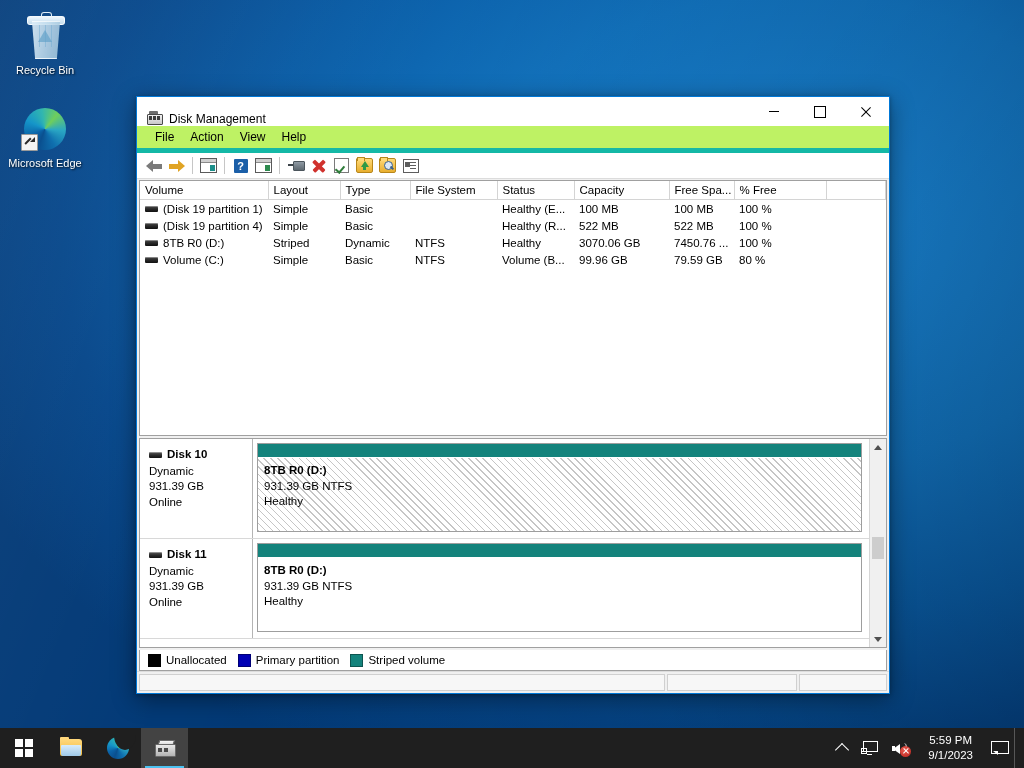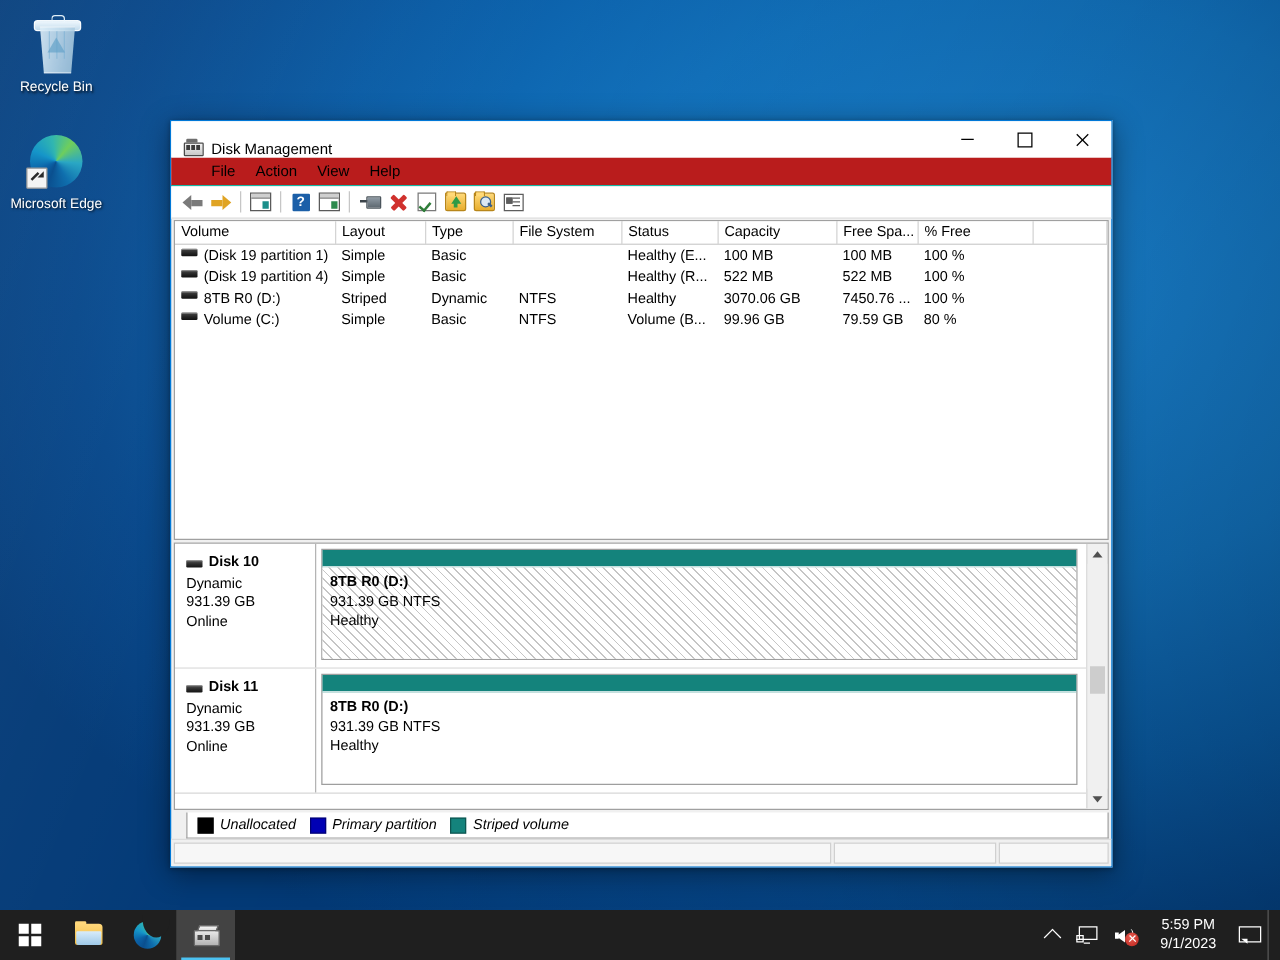--- a/index.html
+++ b/index.html
@@ -198,26 +198,26 @@
     position: absolute;
     width: 13px; height: 1px; background: #000;
     left: 50%; top: 50%;
   }
   .wbtn .x-l1 { transform: translate(-50%,-50%) rotate(45deg); }
   .wbtn .x-l2 { transform: translate(-50%,-50%) rotate(-45deg); }
 
   
   .menubar {
     height: 22px;
-    background: #b91c1c;
+    background: #bef264;
     display: flex;
     align-items: center;
-    padding-left: 24px;
-    flex: 0 0 auto;
-    border-bottom: 1px solid #14b8a6;
+    padding-left: 10px;
+    flex: 0 0 auto;
+    border-bottom: 5px solid #14b8a6;
   }
   .menuitem {
     font-size: 12px;
     color: #000;
     padding: 2px 8px;
     line-height: 16px;
     white-space: nowrap;
   }
 
   
@@ -397,21 +397,21 @@
   }
   table.vlist tbody td {
     height: 17px;
     padding: 0 0 0 5px;
     color: #000;
     white-space: nowrap;
     overflow: hidden;
     font-size: 11.5px;
     border: none;
   }
-  .volcell { display: flex; }
+  .volcell { display: flex; align-items: center; }
   .vol-ico {
     width: 13px; height: 6px;
     background: linear-gradient(180deg, #4a4a4a 0%, #262626 55%, #111 100%);
     border-radius: 1px;
     margin-right: 5px;
     flex: 0 0 auto;
     box-shadow: inset 0 1px 0 rgba(255,255,255,0.35);
   }
 
   
@@ -527,30 +527,29 @@
     position: absolute;
     left: 2px; right: 2px;
     top: 82px; height: 22px;
     background: #cdcdcd;
   }
 
   
   .legend {
     flex: 0 0 auto;
     height: 20px;
-    margin: 2px 2px 0 12px;
+    margin: 2px 2px 0 2px;
     background: #ffffff;
     border: 1px solid #a0a0a0;
     border-top: none;
     display: flex;
     align-items: center;
     padding-left: 8px;
     font-size: 11.5px;
     color: #000;
-    font-style: italic;
   }
   .leg-item { display: flex; align-items: center; margin-right: 11px; }
   .leg-sw {
     width: 11px; height: 11px;
     margin-right: 5px;
     border: 1px solid rgba(0,0,0,0.35);
     flex: 0 0 auto;
   }
 
   

